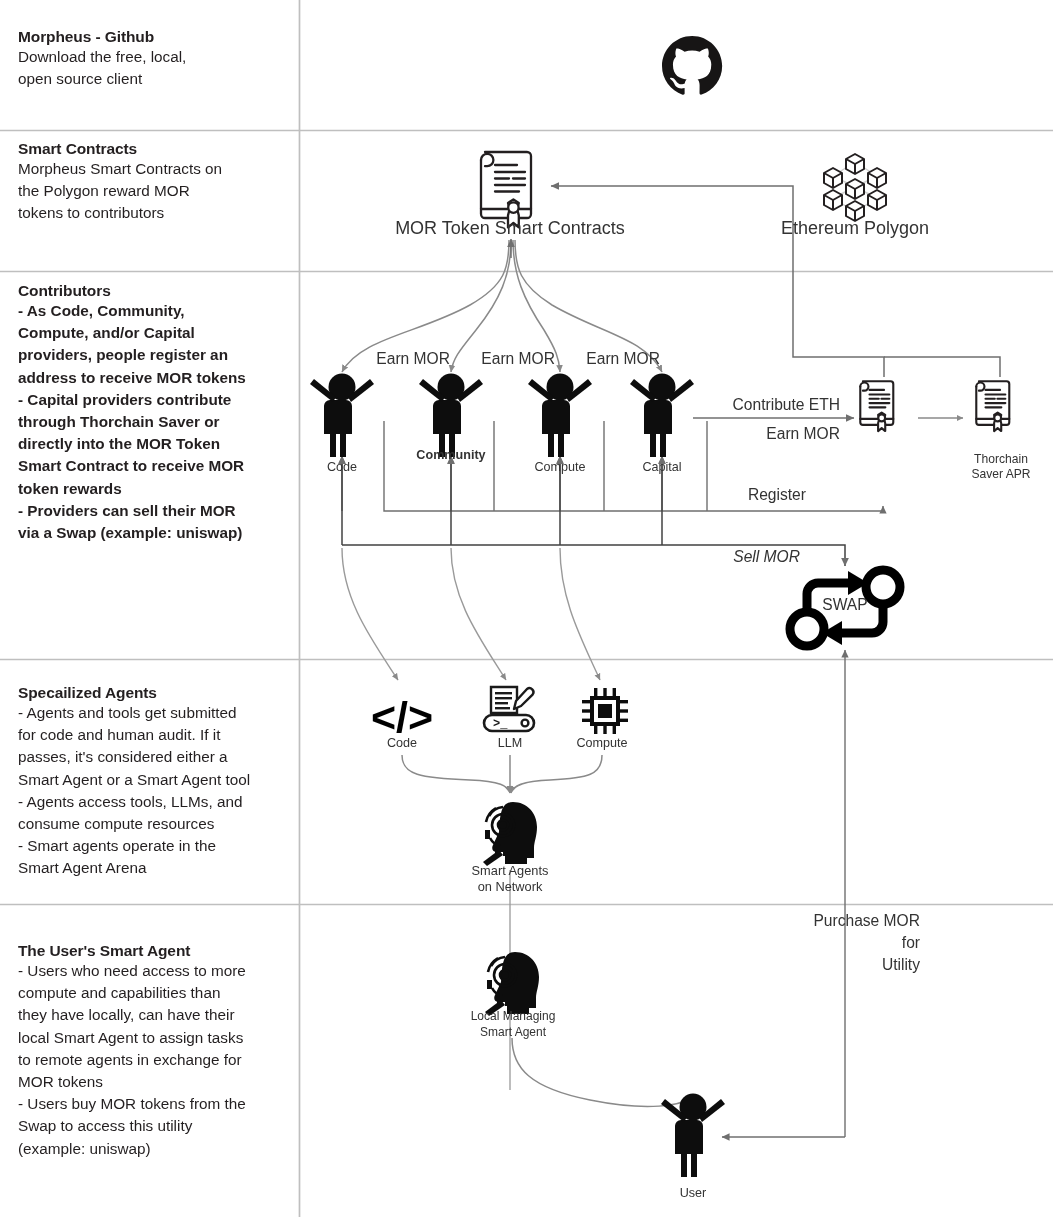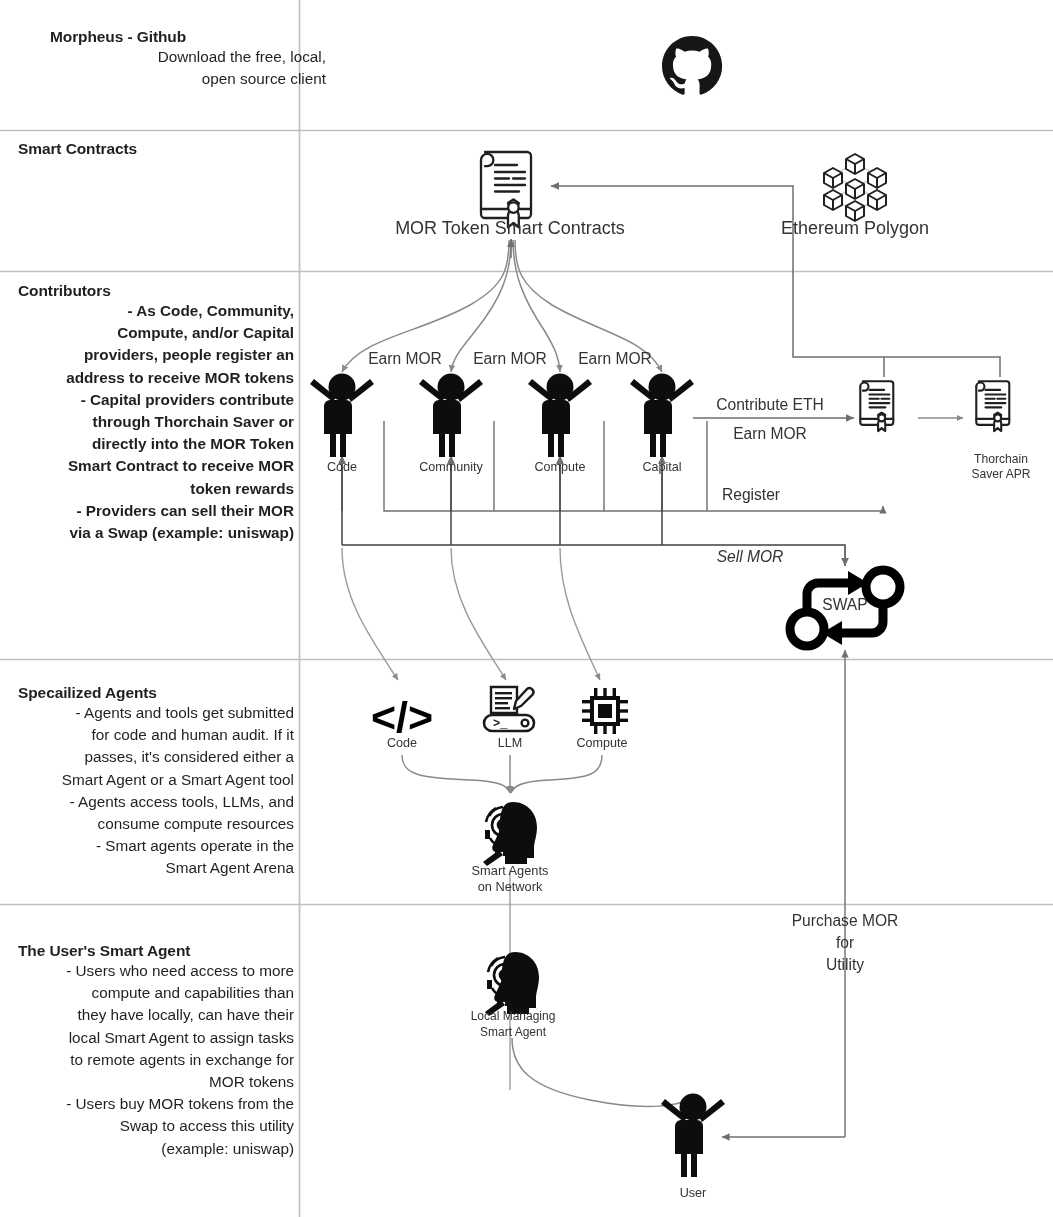--- a/index.html
+++ b/index.html
@@ -1,29 +1,29 @@
 <!DOCTYPE html>
 <html><head>
 <meta charset="utf-8">
 <style>
   html,body{margin:0;padding:0;background:#ffffff;}
   body{font-family:"Liberation Sans","DejaVu Sans",sans-serif;color:#231f20;}
   #page{position:relative;width:1053px;height:1217px;overflow:hidden;background:#fff;}
   #svg-layer{position:absolute;left:0;top:0;width:1053px;height:1217px;}
 
   .sec-title{font-weight:bold;font-size:15.5px;color:#231f20;letter-spacing:-0.1px;}
-  .sec-body{font-size:15.3px;line-height:22.2px;color:#231f20;text-align:right;}
+  .sec-body{font-size:15.3px;line-height:22.2px;color:#231f20;}
   .panel{position:absolute;left:18px;width:276px;}
 
   .node{position:absolute;text-align:center;}
   .node-label{font-size:14.5px;color:#333;line-height:17px;white-space:pre-line;}
   .node-label.sm{font-size:12.1px;line-height:14.5px;}
   .node-label.md{font-size:12.6px;line-height:15px;}
   .node-label.lg{font-size:18px;}
-  .edge-label{position:absolute;font-size:15.6px;color:#333;white-space:pre-line;text-align:center;}
+  .edge-label{position:absolute;font-size:15.6px;color:#333;white-space:pre-line;text-align:right;}
 </style>
 </head>
 <body>
 
 <div id="page">
 
   <svg id="svg-layer" viewBox="0 0 1053 1217">
     <defs>
       <marker id="ah" markerWidth="7" markerHeight="7" refX="5.4" refY="3" orient="auto">
         <path d="M0,0.4 L5.6,3 L0,5.6 z" fill="#6f6f6f"></path>
@@ -304,28 +304,31 @@
         <line x1="22" y1="38" x2="52" y2="38"></line>
         <line x1="22" y1="44.5" x2="46" y2="44.5"></line>
       </g>
       <g fill="#fff" stroke="#231f20" stroke-width="3.2" stroke-linejoin="round">
         <path d="M35,56 l5.4,-3.6 l5.4,3.6 l-1.6,6.2 l1.6,6.2 v12 l-5.4,-4.4 l-5.4,4.4 v-12 l1.6,-6.2 z"></path>
         <circle cx="40.4" cy="60.6" r="5.2" fill="#fff"></circle>
       </g>
     </g>
   </svg>
 
-  <div class="panel" style="top:28px;margin-left:32px;">
+  <div class="panel" style="top:28px;">
     <div class="sec-title">Morpheus - Github</div>
     <div class="sec-body" style="white-space:pre-line;">Download the free, local,
 open source client</div>
   </div>
 
   <div class="panel" style="top:140px;">
     <div class="sec-title">Smart Contracts</div>
+    <div class="sec-body" style="white-space:pre-line;">Morpheus Smart Contracts on
+the Polygon reward MOR
+tokens to contributors</div>
   </div>
 
   <div class="panel" style="top:282px;">
     <div class="sec-title">Contributors</div>
     <div class="sec-body" style="white-space:pre-line;font-weight:bold;"> - As Code, Community,
 Compute, and/or Capital
 providers, people register an
 address to receive MOR tokens
  -  Capital providers contribute
 through Thorchain Saver or
@@ -365,21 +368,21 @@
     <div class="node-label lg">MOR Token Smart Contracts</div>
   </div>
 
   <div class="node" style="left:730px;top:220px;width:250px;">
     <div class="node-label lg">Ethereum Polygon</div>
   </div>
 
   <div class="node" style="left:292px;top:460px;width:100px;">
     <div class="node-label md">Code</div>
   </div>
-  <div class="node" style="left:401px;top:460px;width:100px;">
+  <div class="node" style="left:401px;top:448px;width:100px;font-weight:bold;">
     <div class="node-label md">Community</div>
   </div>
   <div class="node" style="left:510px;top:460px;width:100px;">
     <div class="node-label md">Compute</div>
   </div>
   <div class="node" style="left:612px;top:460px;width:100px;">
     <div class="node-label md">Capital</div>
   </div>
 
   <div class="node" style="left:941px;top:452px;width:120px;">

